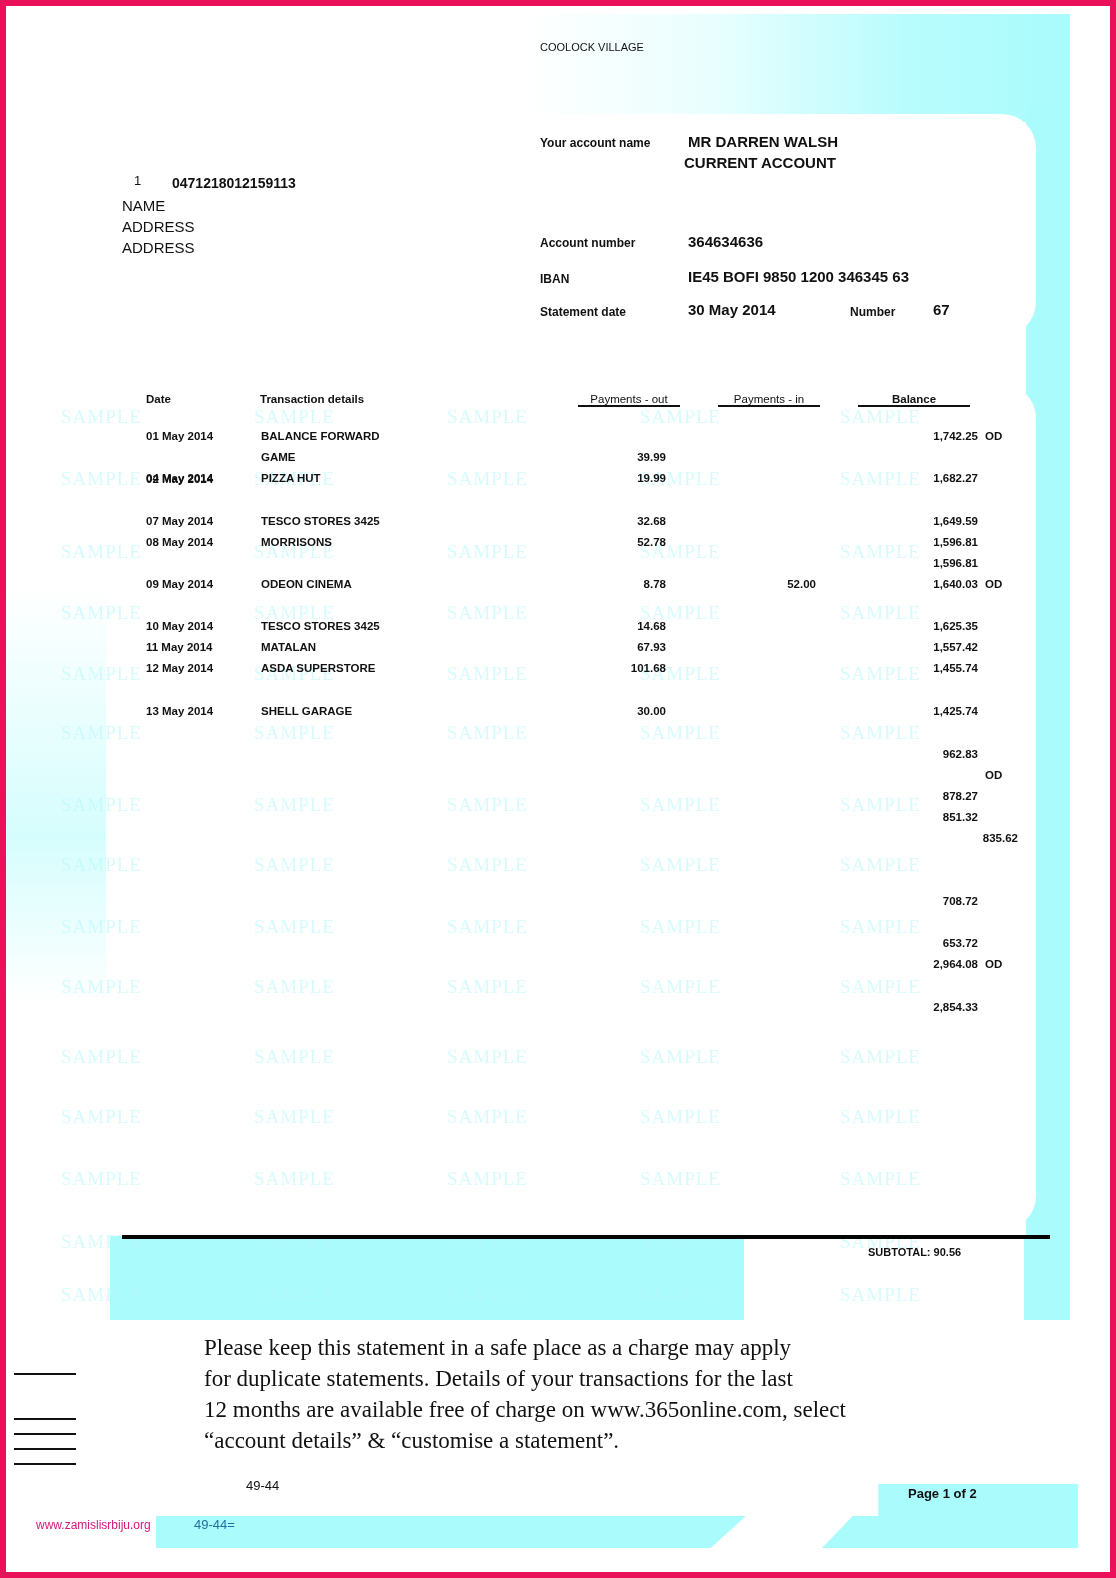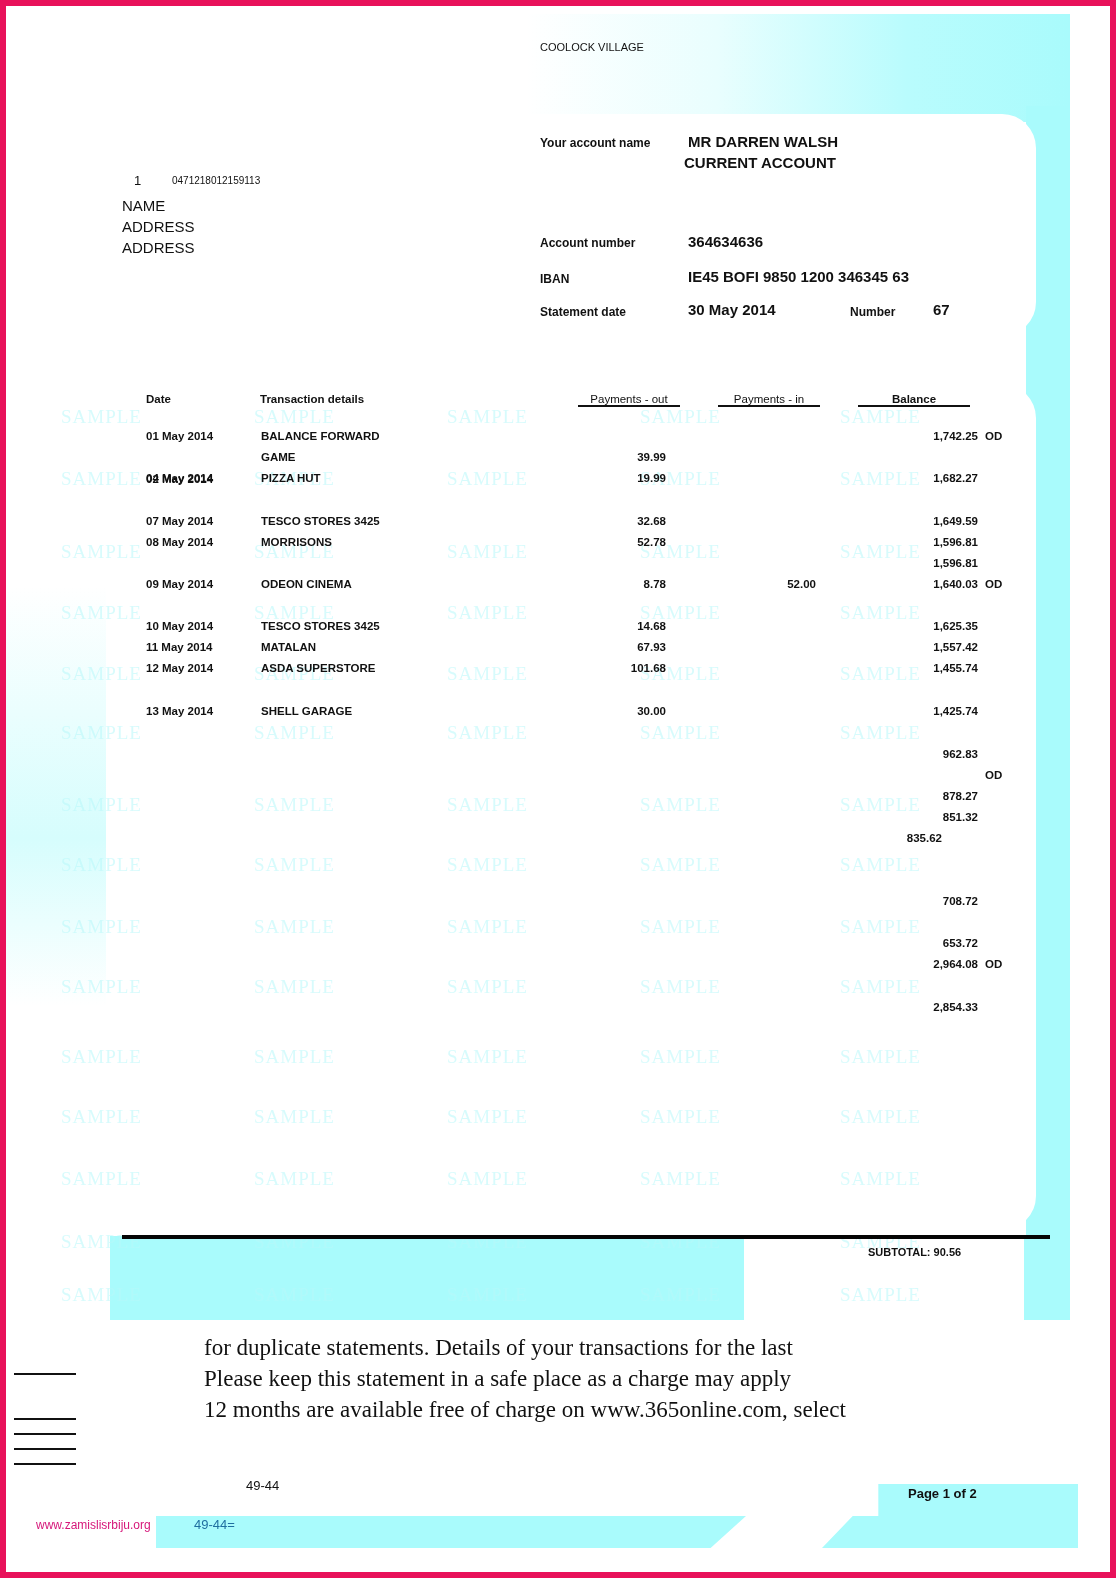--- a/index.html
+++ b/index.html
@@ -18,21 +18,21 @@
     .cy-foot-left { left:150px; top:1510px; width:590px; height:32px; clip-path:polygon(0 0,100% 0,94% 100%,0 100%); }
     .cy-foot-right { left:816px; top:1478px; width:256px; height:64px; clip-path:polygon(22% 0,100% 0,100% 100%,0 100%,12% 50%,22% 50%); }
 
     
     .wm { position:absolute; font-family:"Liberation Serif", serif; font-size:19px; color:#b8f8fa; opacity:.55; letter-spacing:1px; pointer-events:none; }
 
     .abs { position:absolute; white-space:nowrap; }
     .branch { font-size:11px; }
     .contact { font-size:11px; line-height:17px; }
     .ref-num { font-size:13px; }
-    .ref-code { font-size:10px; }
+    .ref-code { font-size:14px;font-weight:bold; }
     .addr { font-size:15px; line-height:21px; }
     .lbl { font-size:12px; font-weight:bold; }
     .val { font-size:15px; font-weight:bold; }
     .title { font-size:22px; font-weight:bold; }
     .th { font-size:11.5px; font-weight:bold; }
     .th-u { font-size:11.5px; border-bottom:2px solid #111; padding:0 2px 0 2px; text-align:center; }
     .td { font-size:11.5px; font-weight:bold; }
     .num { text-align:right; }
     .rule { position:absolute; left:116px; top:1229px; width:928px; height:4px; background:#050505; }
     .subtotal { font-size:11px; font-weight:bold; }
@@ -269,21 +269,21 @@
       <div class="abs td" style="top: 805px; left: 255px;"></div>
       <div class="abs td num" style="top: 805px; width: 100px; left: 560px;"></div>
       <div class="abs td num" style="top: 805px; width: 110px; left: 700px;"></div>
       <div class="abs td num" style="top: 805px; width: 112px; left: 860px;">851.32</div>
       <div class="abs td" style="top: 805px; left: 979px;"></div>
       <div></div>
       <div class="abs td" style="top: 826px; left: 140px;"></div>
       <div class="abs td" style="top: 826px; left: 255px;"></div>
       <div class="abs td num" style="top: 826px; width: 100px; left: 560px;"></div>
       <div class="abs td num" style="top: 826px; width: 110px; left: 700px;"></div>
-      <div class="abs td num" style="top: 826px; width: 112px; left: 824px;">835.62</div>
+      <div class="abs td num" style="top: 826px; width: 112px; left: 900px;">835.62</div>
       <div class="abs td" style="top: 826px; left: 979px;"></div>
       <div></div>
       <div class="abs td" style="top: 889px; left: 140px;"></div>
       <div class="abs td" style="top: 889px; left: 255px;"></div>
       <div class="abs td num" style="top: 889px; width: 100px; left: 560px;"></div>
       <div class="abs td num" style="top: 889px; width: 110px; left: 700px;"></div>
       <div class="abs td num" style="top: 889px; width: 112px; left: 860px;">708.72</div>
       <div class="abs td" style="top: 889px; left: 979px;"></div>
       <div></div>
       <div class="abs td" style="top: 931px; left: 140px;"></div>
@@ -305,23 +305,24 @@
       <div class="abs td num" style="top: 995px; width: 100px; left: 560px;"></div>
       <div class="abs td num" style="top: 995px; width: 110px; left: 700px;"></div>
       <div class="abs td num" style="top: 995px; width: 112px; left: 860px;">2,854.33</div>
       <div class="abs td" style="top: 995px; left: 979px;"></div>
     </div>
 
   <div class="rule"></div>
   <div class="abs subtotal" style="left:862px;top:1240px;">SUBTOTAL: 90.56</div>
 
   <div class="abs note" style="left:198px;top:1326px;">
+    <div>Please keep this statement in a safe place as a charge may apply</div>
     <div>for duplicate statements. Details of your transactions for the last</div>
-    <div>Please keep this statement in a safe place as a charge may apply</div>
     <div>12 months are available free of charge on www.365online.com, select</div>
+    <div>“account details” &amp; “customise a statement”.</div>
   </div>
 
   <div class="tick" style="top:1367px;"></div>
   <div class="tick" style="top:1412px;"></div>
   <div class="tick" style="top:1427px;"></div>
   <div class="tick" style="top:1442px;"></div>
   <div class="tick" style="top:1457px;"></div>
 
   <div class="abs footer-code" style="left:240px;top:1472px;">49-44</div>
   <div class="abs page-no" style="left:902px;top:1480px;">Page 1 of 2</div>

